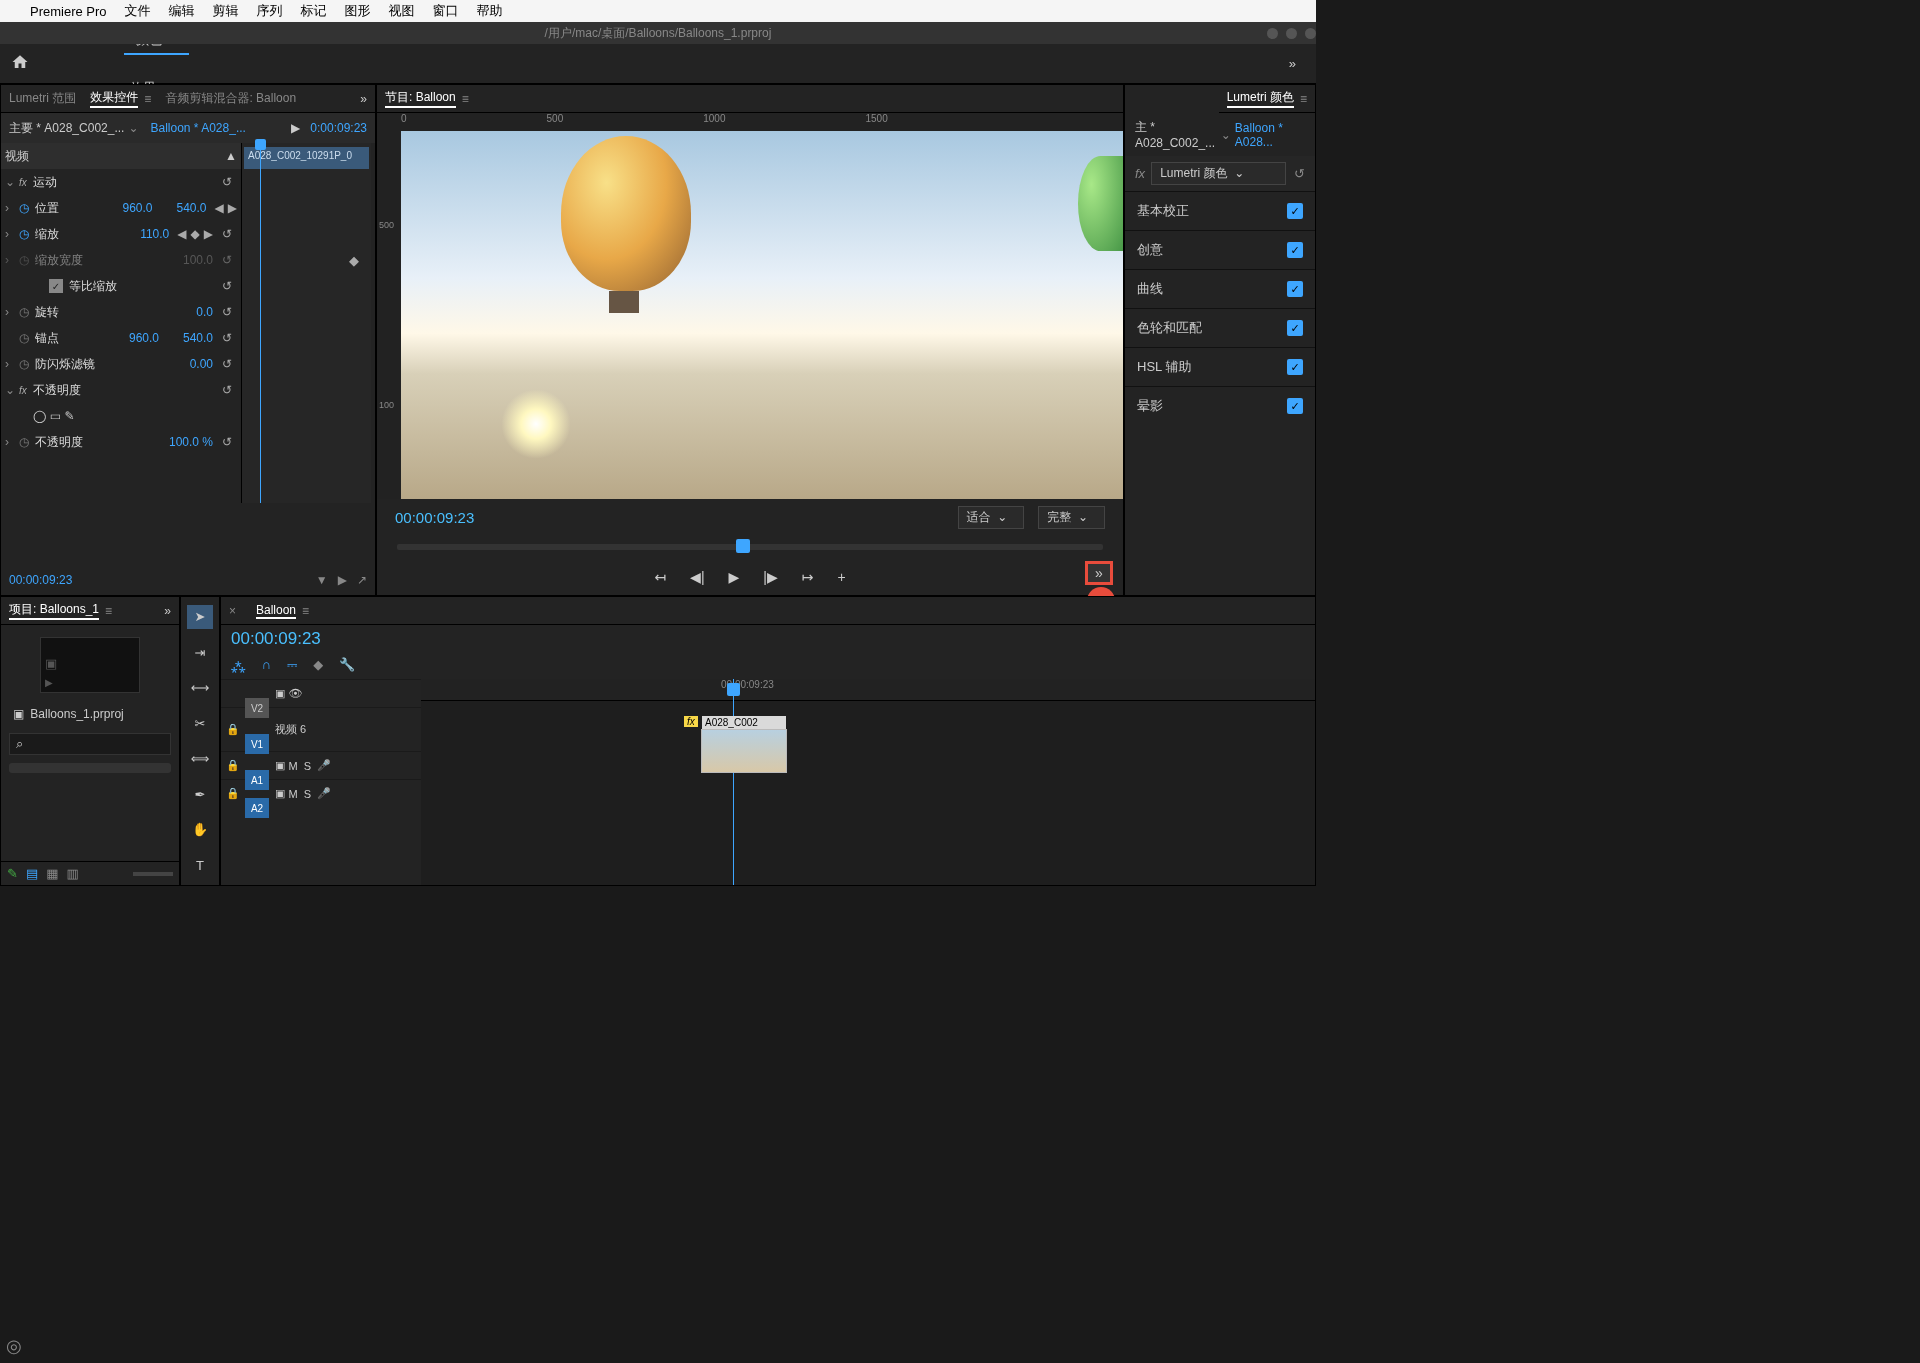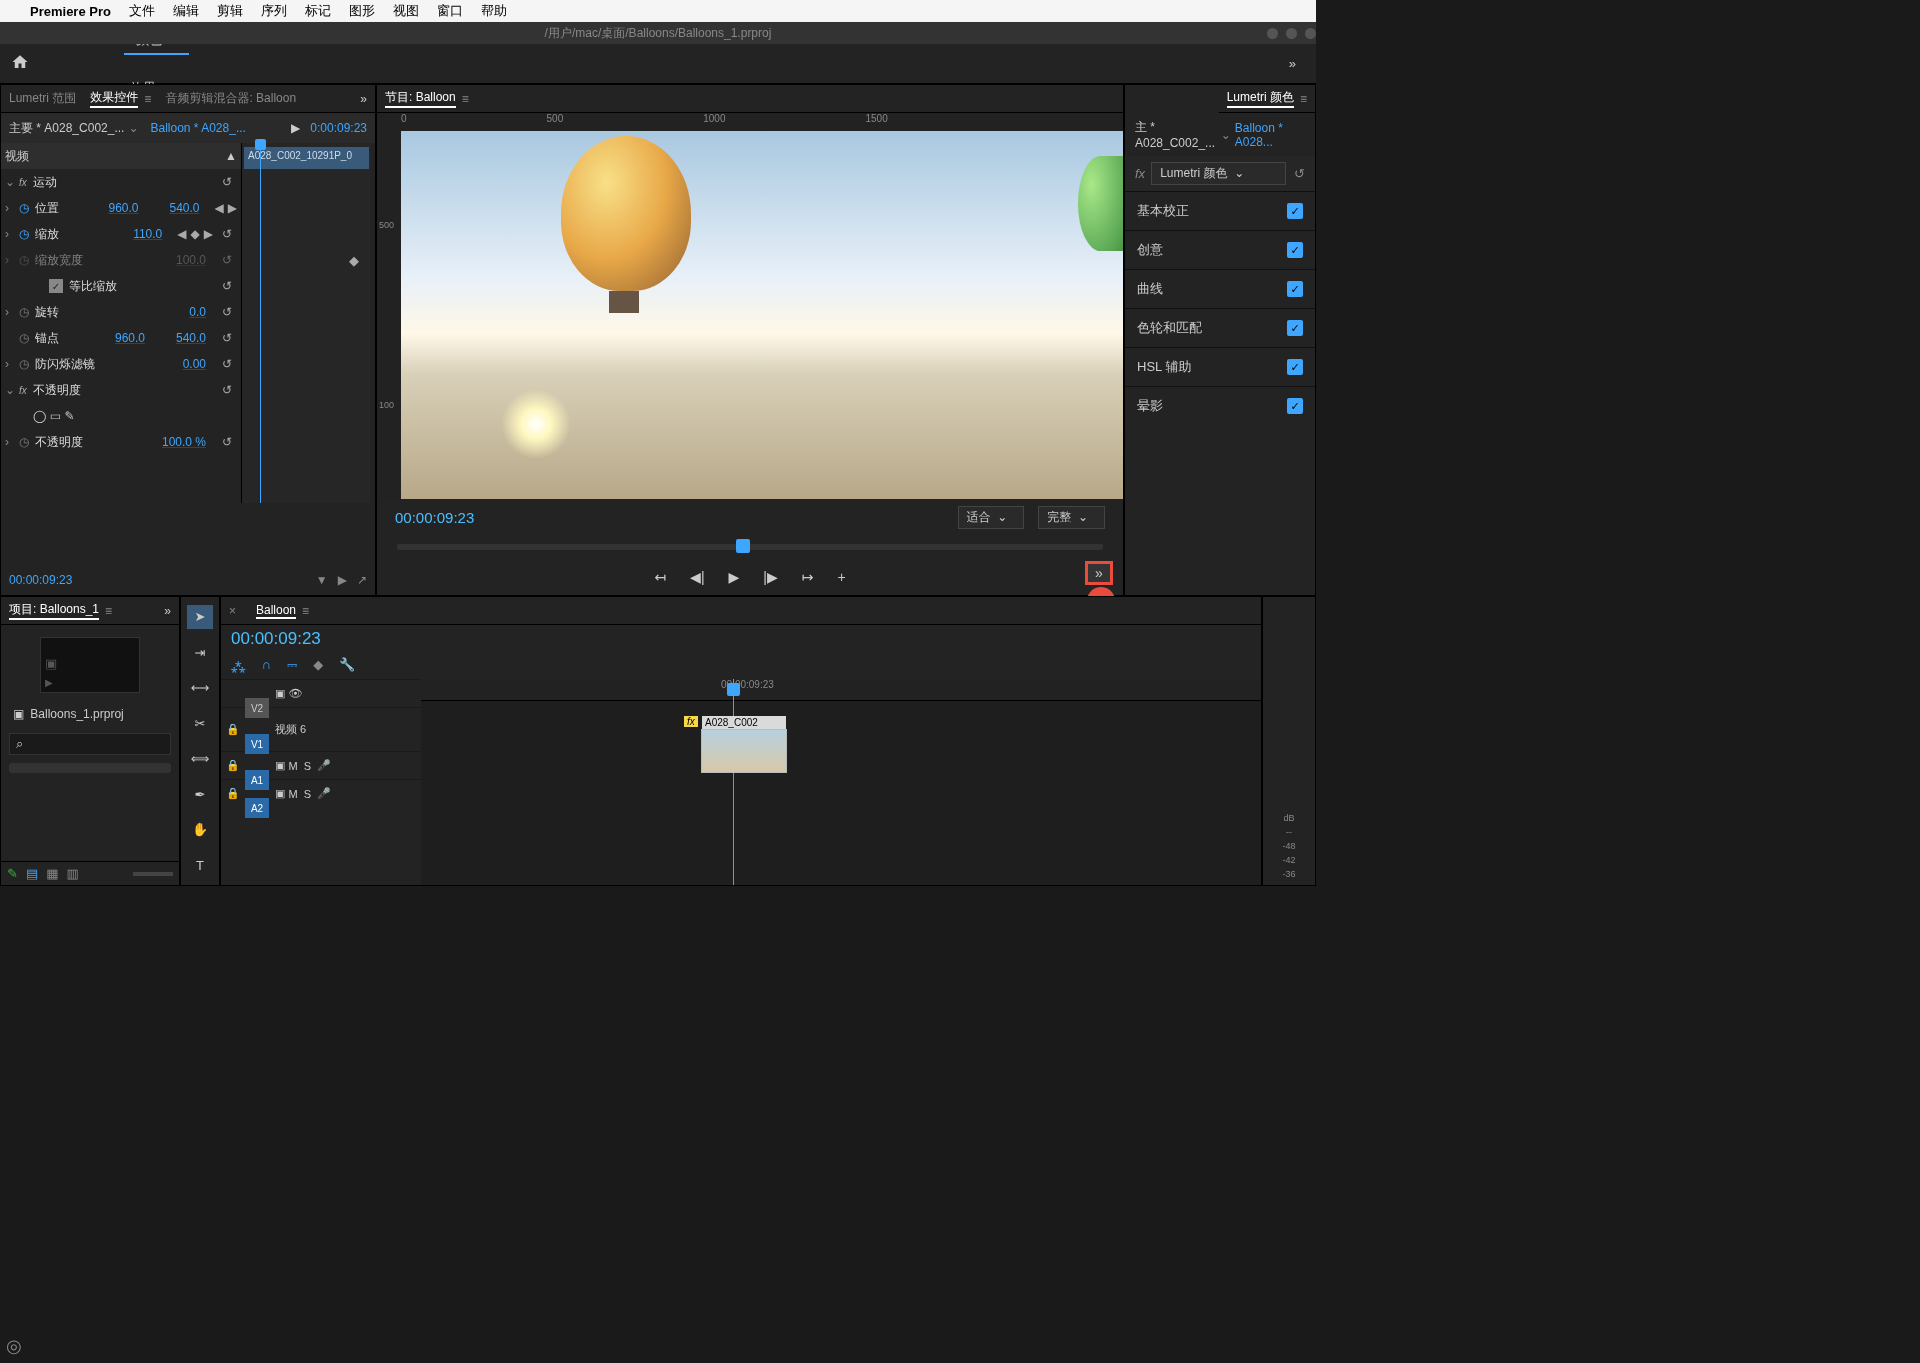--- a/index.html
+++ b/index.html
@@ -1,18 +1,18 @@
 <!DOCTYPE html>
 <html><head>
 <meta charset="utf-8">
 <style>
 * { margin: 0; padding: 0; box-sizing: border-box; font-family: -apple-system, "Helvetica Neue", Arial, sans-serif; }
 body { background: #1a1a1a; color: #ccc; font-size: 13px; overflow: hidden; width: 1316px; height: 934px; }
 .macbar { background: #f5f5f5; height: 22px; display: flex; align-items: center; padding: 0 12px; gap: 18px; color: #000; font-size: 13px; }
-.macbar .bold { font-weight: 700; }
+.macbar .bold { font-weight: 400; }
 .apple { font-size: 14px; }
 .titlebar { background: #333; height: 22px; display: flex; align-items: center; position: relative; justify-content: flex-end; }
 .traffic { display: flex; gap: 8px; margin-left: 10px; }
 .traffic span { width: 11px; height: 11px; border-radius: 50%; background: #555; }
 .titlepath { position: absolute; left: 50%; transform: translateX(-50%); color: #888; font-size: 12px; }
 .topbar { background: #232323; height: 40px; display: flex; align-items: center; border-bottom: 1px solid #000; }
 .home-btn { width: 40px; text-align: center; color: #ccc; }
 .workspace-tabs { display: flex; gap: 20px; margin-left: 84px; flex-direction: column; }
 .workspace-tabs span { color: #ccc; cursor: pointer; padding: 4px 6px; }
 .workspace-tabs .active { color: #3ea6ff; border-bottom: 2px solid #3ea6ff; }
@@ -33,21 +33,21 @@
 .ec-play { margin-left: auto; color: #ccc; }
 .ec-time { color: #3ea6ff; margin-left: 10px; }
 .ec-body { display: flex; height: 360px; }
 .ec-props { width: 240px; background: #232323; font-size: 12px; }
 .ec-row { display: flex; align-items: center; height: 26px; padding: 0 4px; }
 .ec-row .tw { width: 14px; color: #888; }
 .ec-row .fx { width: 14px; color: #aaa; font-style: italic; font-size: 10px; }
 .ec-row .stopwatch { width: 16px; color: #3ea6ff; }
 .ec-row .stopwatch.off { color: #777; }
 .ec-row .label { flex: 1; color: #ddd; }
-.ec-row .val { color: #3ea6ff; min-width: 50px; text-align: right; margin-right: 11px; text-decoration: underline; text-decoration-color: #3ea6ff44; }
+.ec-row .val { color: #3ea6ff; min-width: 50px; text-align: right; margin-right: 4px; text-decoration-color: #3ea6ff44; }
 .ec-row .reset { width: 20px; color: #aaa; text-align: center; }
 .ec-row.header { background: #2e2e2e; }
 .ec-kf { width: 130px; background: #262626; border-left: 1px solid #000; position: relative; }
 .ec-clip { position: absolute; top: 4px; left: 2px; right: 2px; height: 22px; background: #3a5a7a; color: #cde; font-size: 10px; padding: 3px 4px; overflow: hidden; }
 .ec-playhead { position: absolute; top: 0; bottom: 0; left: 18px; width: 1px; background: #3ea6ff; }
 .ec-playhead::before { content: ''; position: absolute; top: -4px; left: -5px; width: 11px; height: 11px; background: #3ea6ff; border-radius: 2px; }
 .ec-foot { height: 30px; background: #232323; display: flex; align-items: center; padding: 0 8px; font-size: 12px; }
 .ec-foot .tc { color: #3ea6ff; }
 .ec-foot .icons { margin-left: auto; color: #888; display: flex; gap: 10px; }
 .center-col { flex: 1; }
@@ -452,22 +452,15 @@
       <div class="item">提升 (;)</div>
       <div class="item">提取 (')</div>
       <div class="item">导出帧 (⇧+E)</div>
       <div class="item hl">
         <span>比较视图</span>
         <div class="badge2">2</div>
       </div>
     </div>
   </div>
 
-  <div class="audio-panel">
-    <span>dB</span>
-    <span>--</span>
-    <span>-48</span>
-    <span>-42</span>
-    <span>-36</span>
-  </div>
 </div>
 
 <div class="cc-badge">◎</div>
 
 </body></html>

